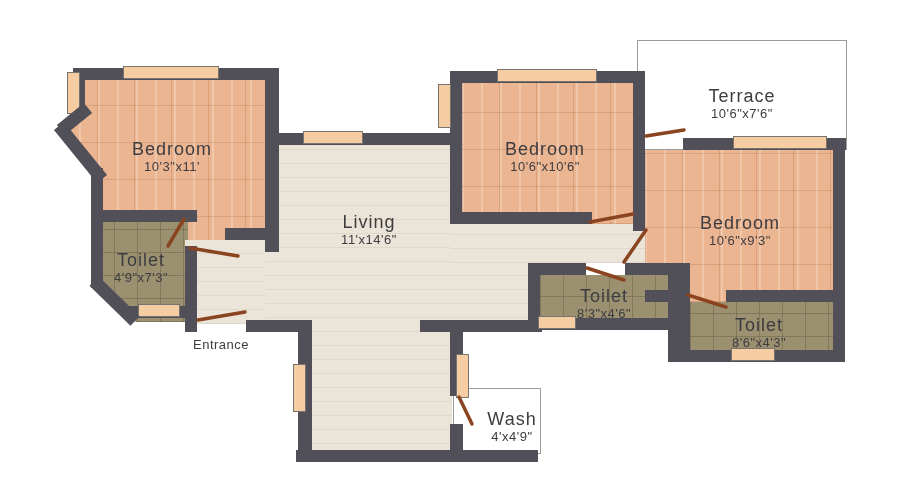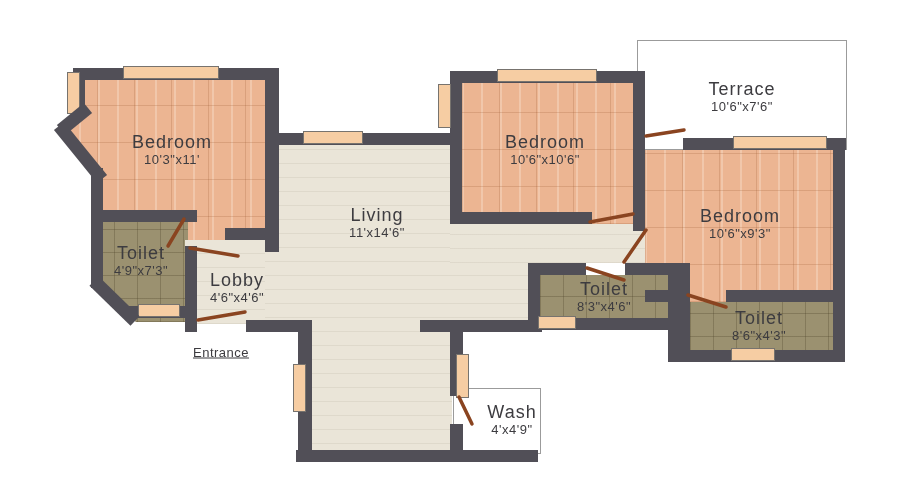--- a/index.html
+++ b/index.html
@@ -31,21 +31,21 @@
       repeating-linear-gradient(0deg, rgba(70,60,35,.28) 0 1px, transparent 1px 23px);
   }
   .floor-tan{
     background-color:var(--terrace-floor);
     background-image:
       repeating-linear-gradient(90deg, rgba(190,160,110,.55) 0 1px, transparent 1px 16px),
       repeating-linear-gradient(0deg, rgba(190,160,110,.55) 0 1px, transparent 1px 16px);
     border:1px solid #b7b1a2;
   }
   .room-label{position:absolute;transform:translate(-50%,-50%);text-align:center;
-      color:var(--label-text);white-space:nowrap;z-index:6;line-height:1.12;}
+      color:var(--label-text);white-space:nowrap;z-index:6;line-height:1.12;margin-top:7px;}
   .room-label .nm{font-size:18px;letter-spacing:1px;display:block;}
   .room-label .dm{font-size:13px;letter-spacing:.5px;display:block;margin-top:1px;}
   .entrance-label{position:absolute;transform:translate(-50%,-50%);color:var(--label-text);
       font-size:13px;letter-spacing:.5px;z-index:6;white-space:nowrap;}
 </style>
 </head>
 <body>
 
 <div class="canvas">
 
@@ -128,25 +128,21 @@
   </svg>
 
   <div class="room-label" style="left:172px;top:150px;">
     <span class="nm">Bedroom</span>
     <span class="dm">10'3"x11'</span>
   </div>
   <div class="room-label" style="left:141px;top:261px;">
     <span class="nm">Toilet</span>
     <span class="dm">4'9"x7'3"</span>
   </div>
-  <div class="room-label" style="left:237px;top:288px;">
-    <span class="nm">Lobby</span>
-    <span class="dm">4'6"x4'6"</span>
-  </div>
-  <div class="room-label" style="left:377px;top:223px;">
+  <div class="room-label" style="left:369px;top:223px;">
     <span class="nm">Living</span>
     <span class="dm">11'x14'6"</span>
   </div>
   <div class="room-label" style="left:512px;top:420px;">
     <span class="nm">Wash</span>
     <span class="dm">4'x4'9"</span>
   </div>
   <div class="room-label" style="left:545px;top:150px;">
     <span class="nm">Bedroom</span>
     <span class="dm">10'6"x10'6"</span>
@@ -160,15 +156,15 @@
     <span class="dm">10'6"x9'3"</span>
   </div>
   <div class="room-label" style="left:604px;top:297px;">
     <span class="nm">Toilet</span>
     <span class="dm">8'3"x4'6"</span>
   </div>
   <div class="room-label" style="left:759px;top:326px;">
     <span class="nm">Toilet</span>
     <span class="dm">8'6"x4'3"</span>
   </div>
-  <div class="entrance-label" style="left:221px;top:352px;text-decoration:underline;">Entrance</div>
+  <div class="entrance-label" style="left:221px;top:344px;">Entrance</div>
 
 </div>
 
 </body></html>

